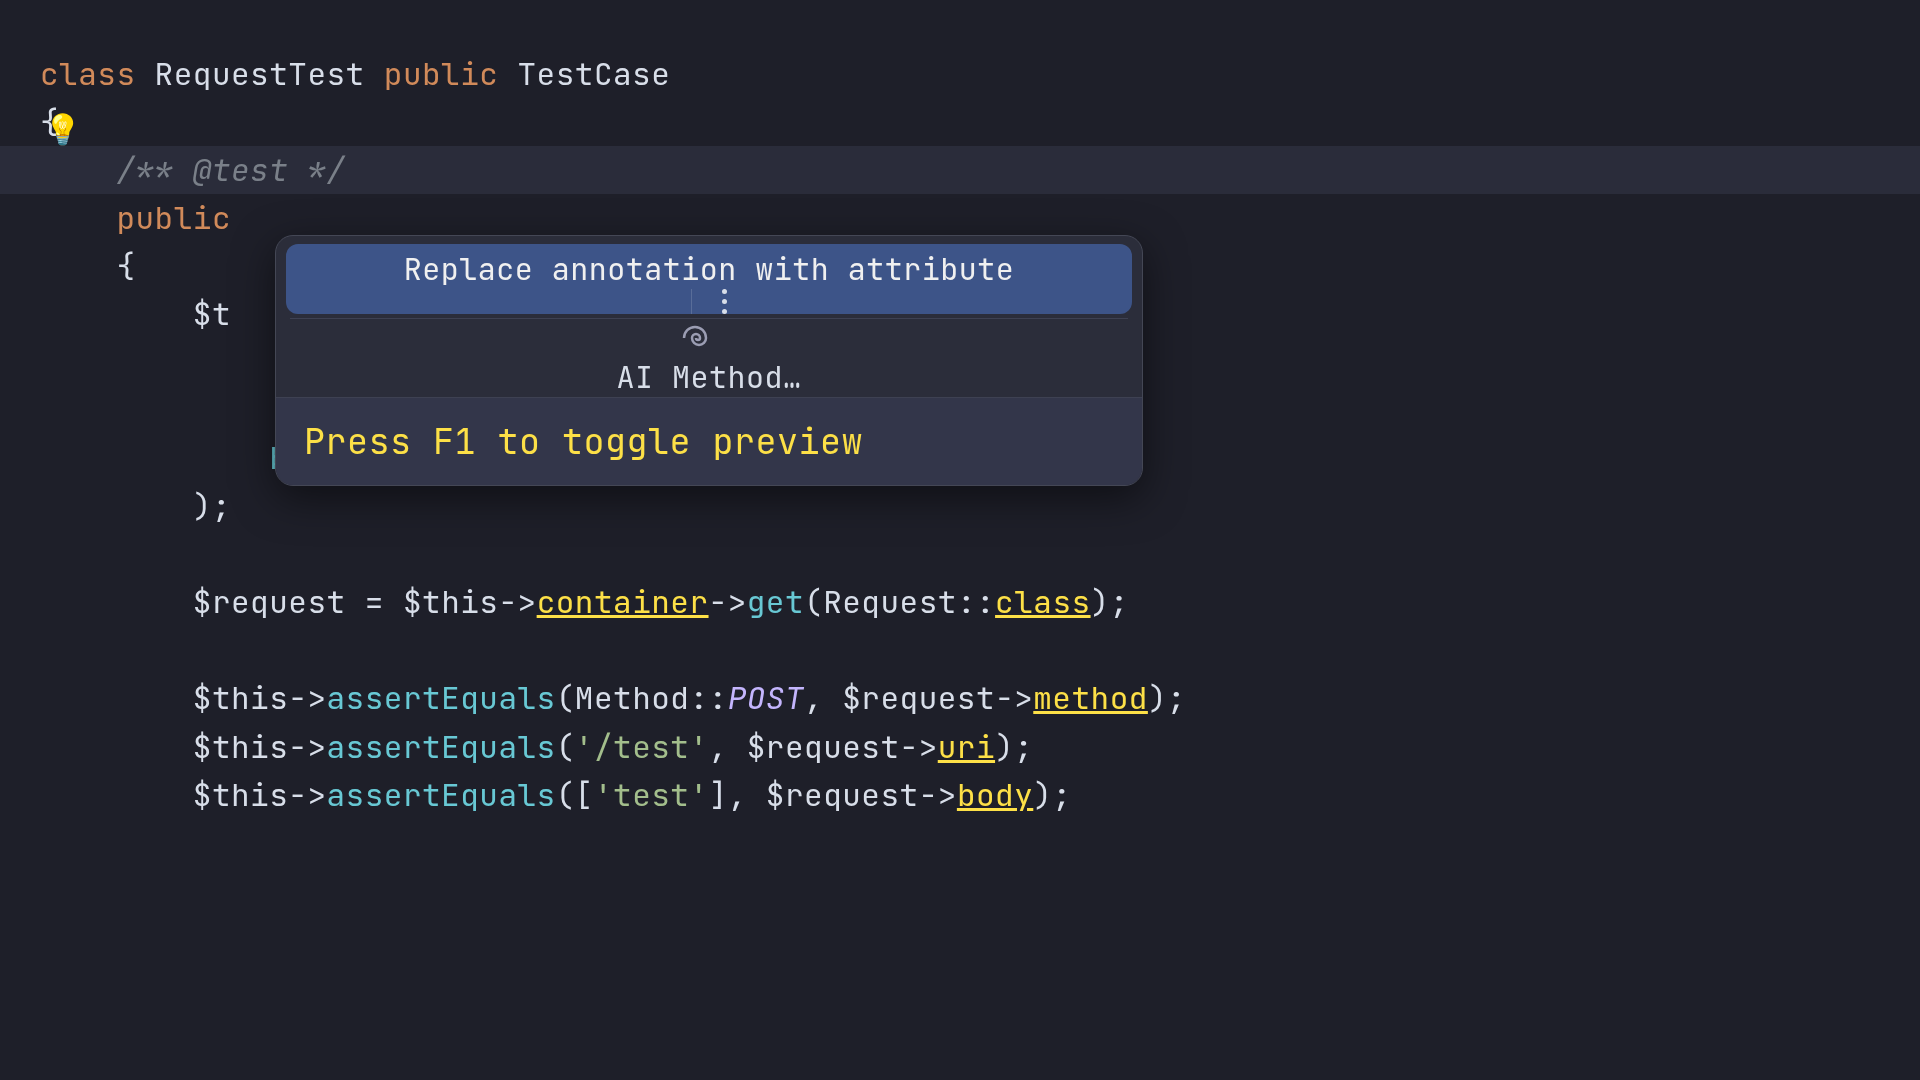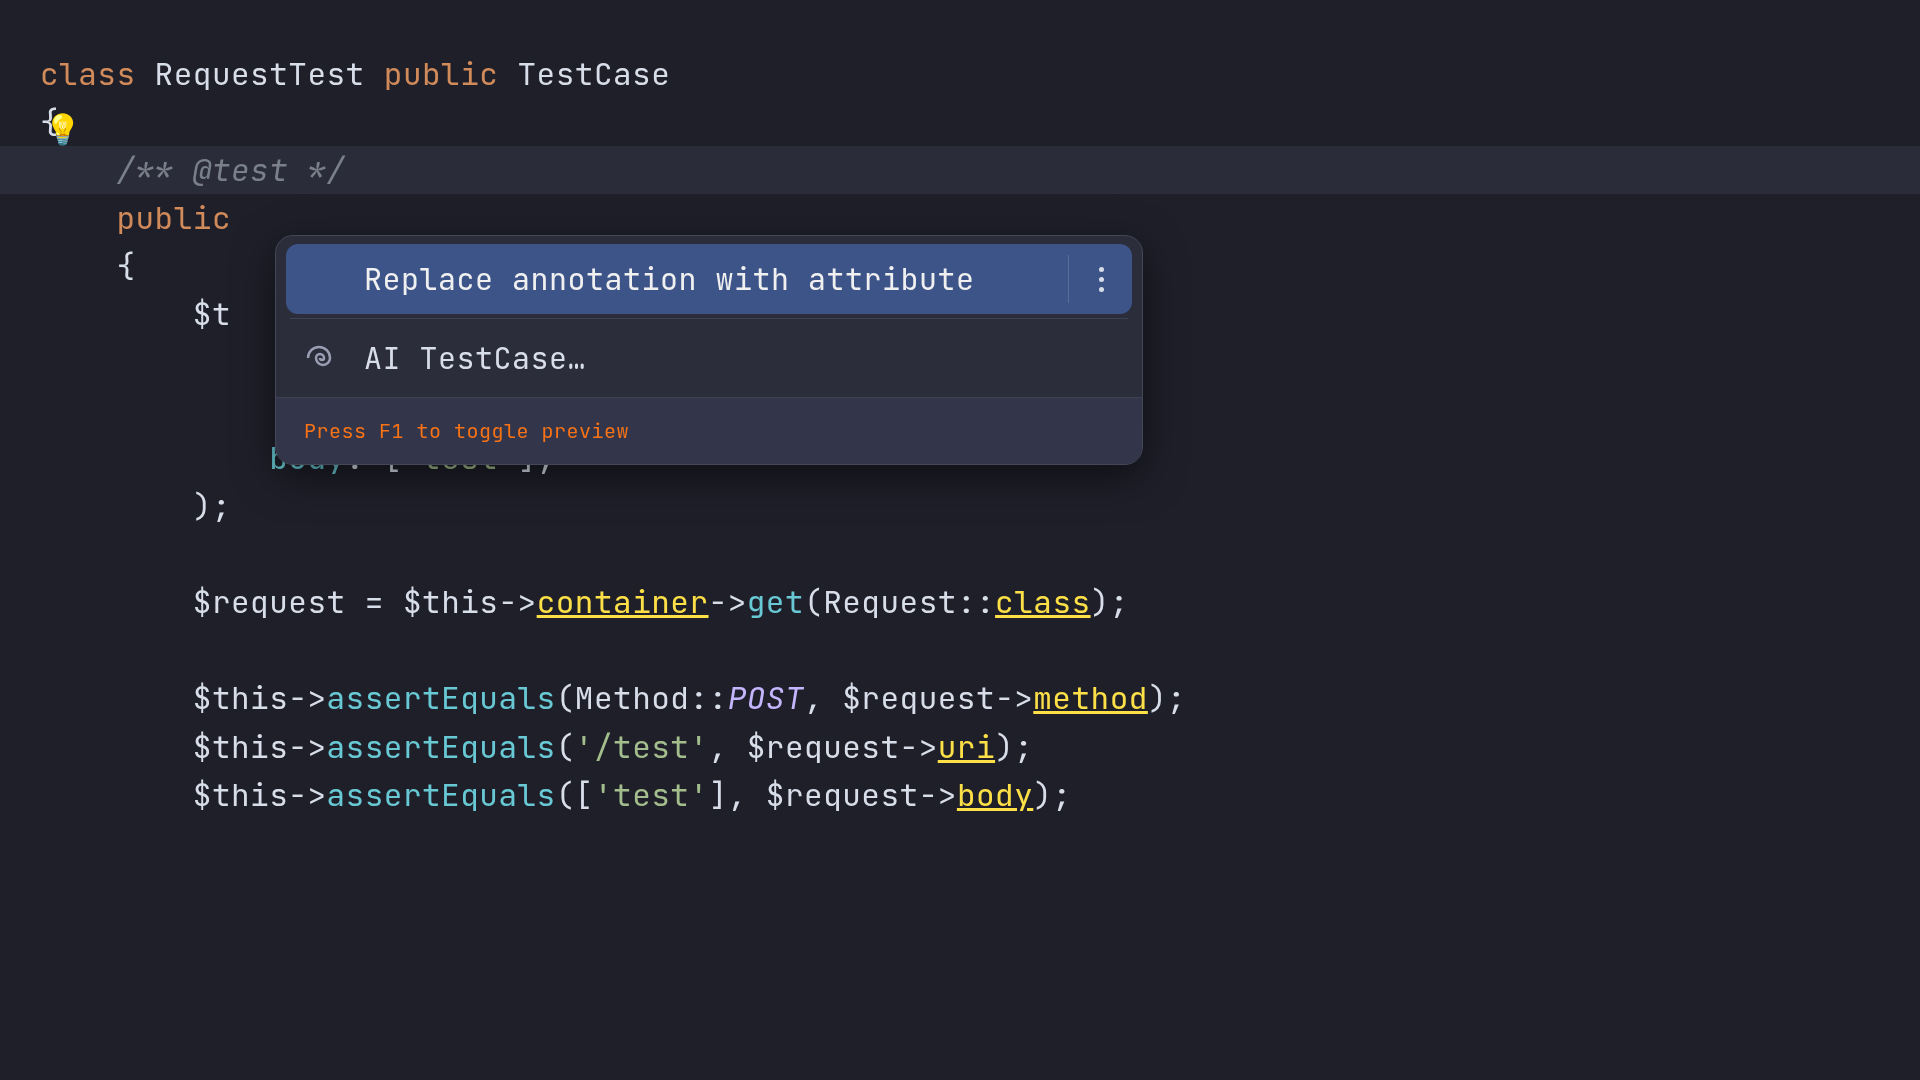--- a/index.html
+++ b/index.html
@@ -71,20 +71,21 @@
       box-shadow: 0 12px 40px rgba(0,0,0,0.5);
       overflow: hidden;
     }
     
     .popup-item {
       display: flex;
       align-items: center;
       padding: 0 26px;
       height: 78px;
       cursor: pointer;
+      flex-direction: column;
     }
     
     .popup-item.selected {
       background: #3d5488;
       border-radius: 12px;
       margin: 8px 10px 4px 10px;
       padding: 0 16px;
       height: 70px;
       position: relative;
     }
@@ -139,22 +140,22 @@
     }
     
     .popup-separator-full {
       height: 1px;
       background: #3e4152;
     }
     
     .popup-footer {
       background: #33364a;
       padding: 20px 28px;
-      color: #f97316;
-      font-size: 20px;
+      color: #fde047;
+      font-size: 35px;
     }
     
     .spiral-icon {
       stroke: #9b9db3;
       stroke-width: 2.5;
       fill: none;
     }
   </style>
 </head>
 <body>
@@ -192,17 +193,17 @@
       </div>
     </div>
   </div>
   <div class="popup-separator"></div>
   <div class="popup-item">
     <div class="item-icon">
       <svg width="34" height="34" viewBox="0 0 34 34">
         <path class="spiral-icon" d="M 17 17 m -2 0 a 2 2 0 1 0 4 0 a 4 4 0 1 0 -8 0 a 7 7 0 1 0 14 0 a 11 11 0 1 0 -22 0"></path>
       </svg>
     </div>
-    <div class="item-text">AI TestCase…</div>
+    <div class="item-text">AI Method…</div>
   </div>
   <div class="popup-separator-full"></div>
   <div class="popup-footer">Press F1 to toggle preview</div>
 </div>
 
 </body></html>

